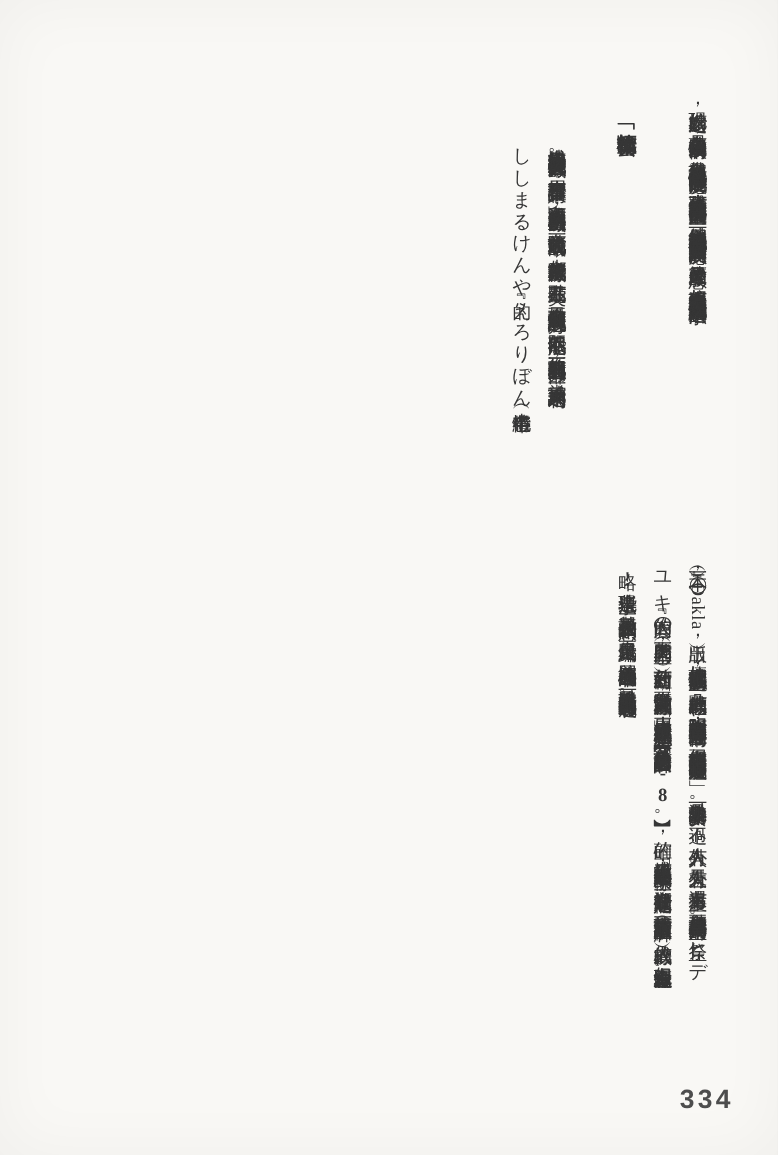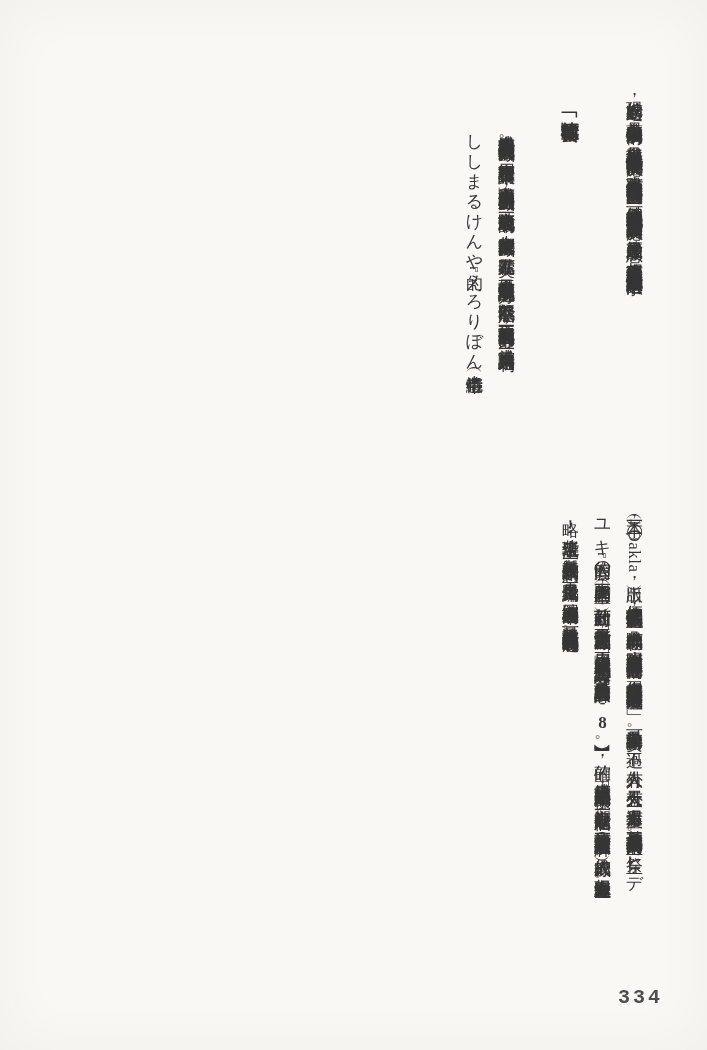--- a/index.html
+++ b/index.html
@@ -38,23 +38,23 @@
     font-size: 18px;
     font-weight: bold;
     text-indent: 1em;
     letter-spacing: 1px;
   }
   .figref { font-weight: bold; }
   .upright { text-orientation: upright; letter-spacing: 1px; }
   .page-number {
     position: absolute;
     left: 618px; top: 986px;
-    font-family: Liberation Mono, monospace;
+    font-family: Liberation Sans, sans-serif;
     font-weight: bold;
-    font-size: 20px;
+    font-size: 24px;
     letter-spacing: 3px;
     color: #4d4d4d;
   }
 </style>
 </head>
 <body>
 
 <div class="page">
 
   <section class="text-block upper">

